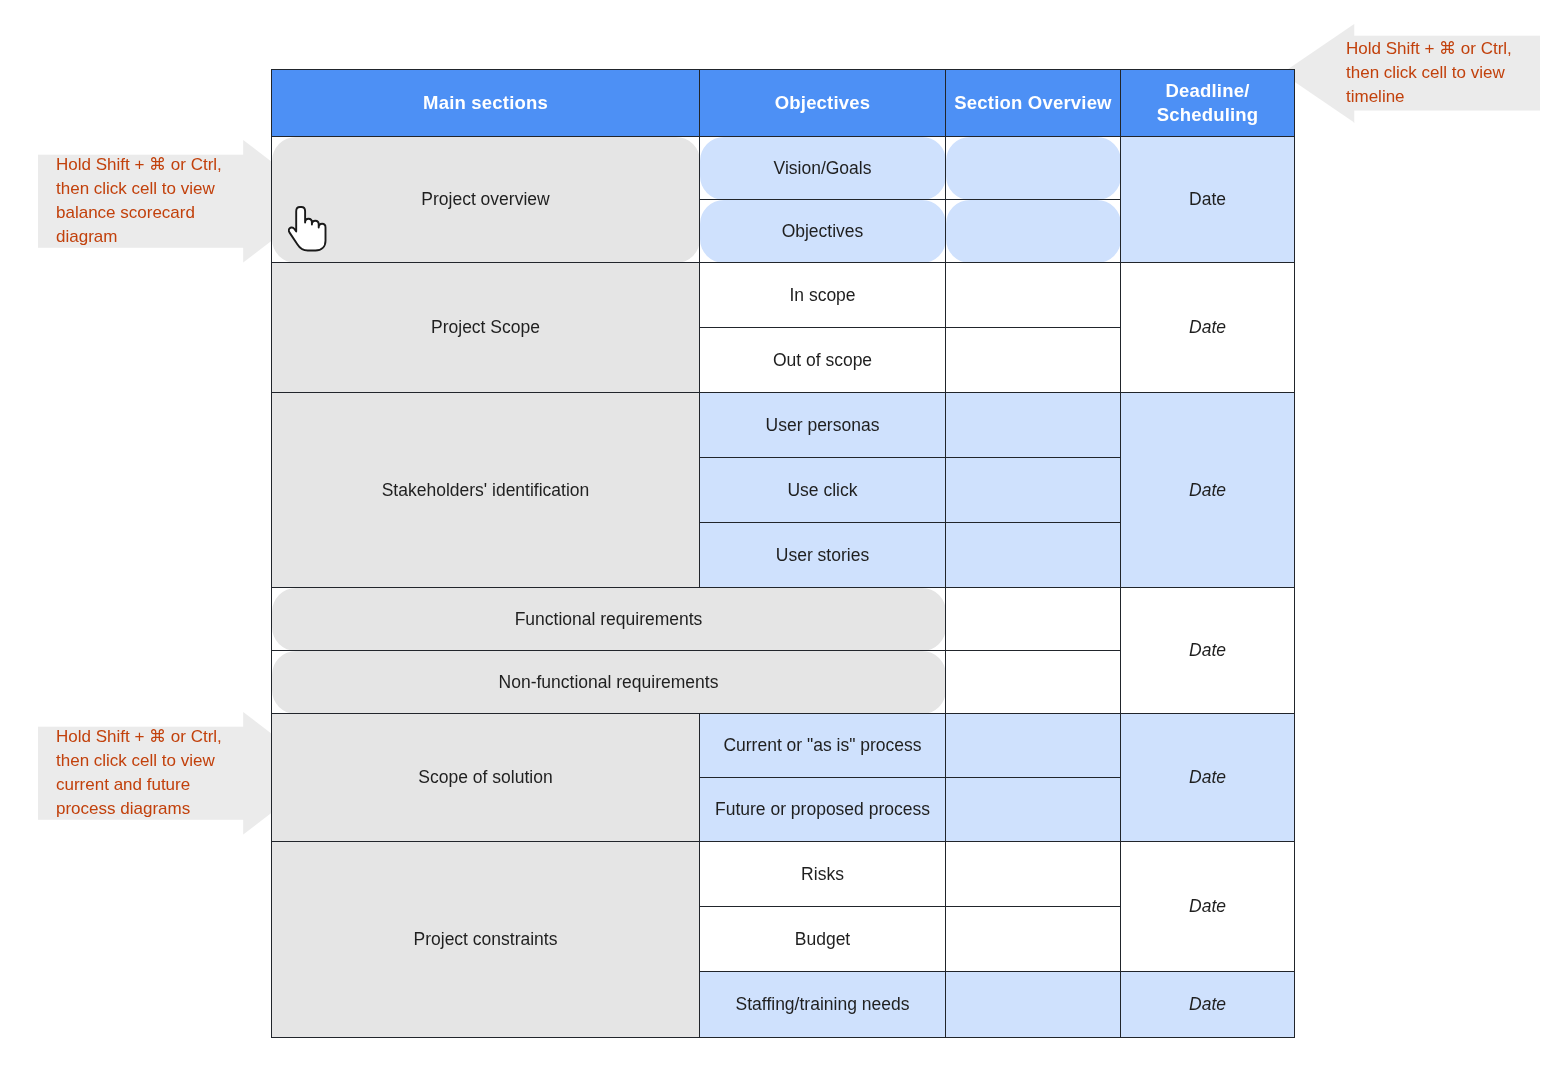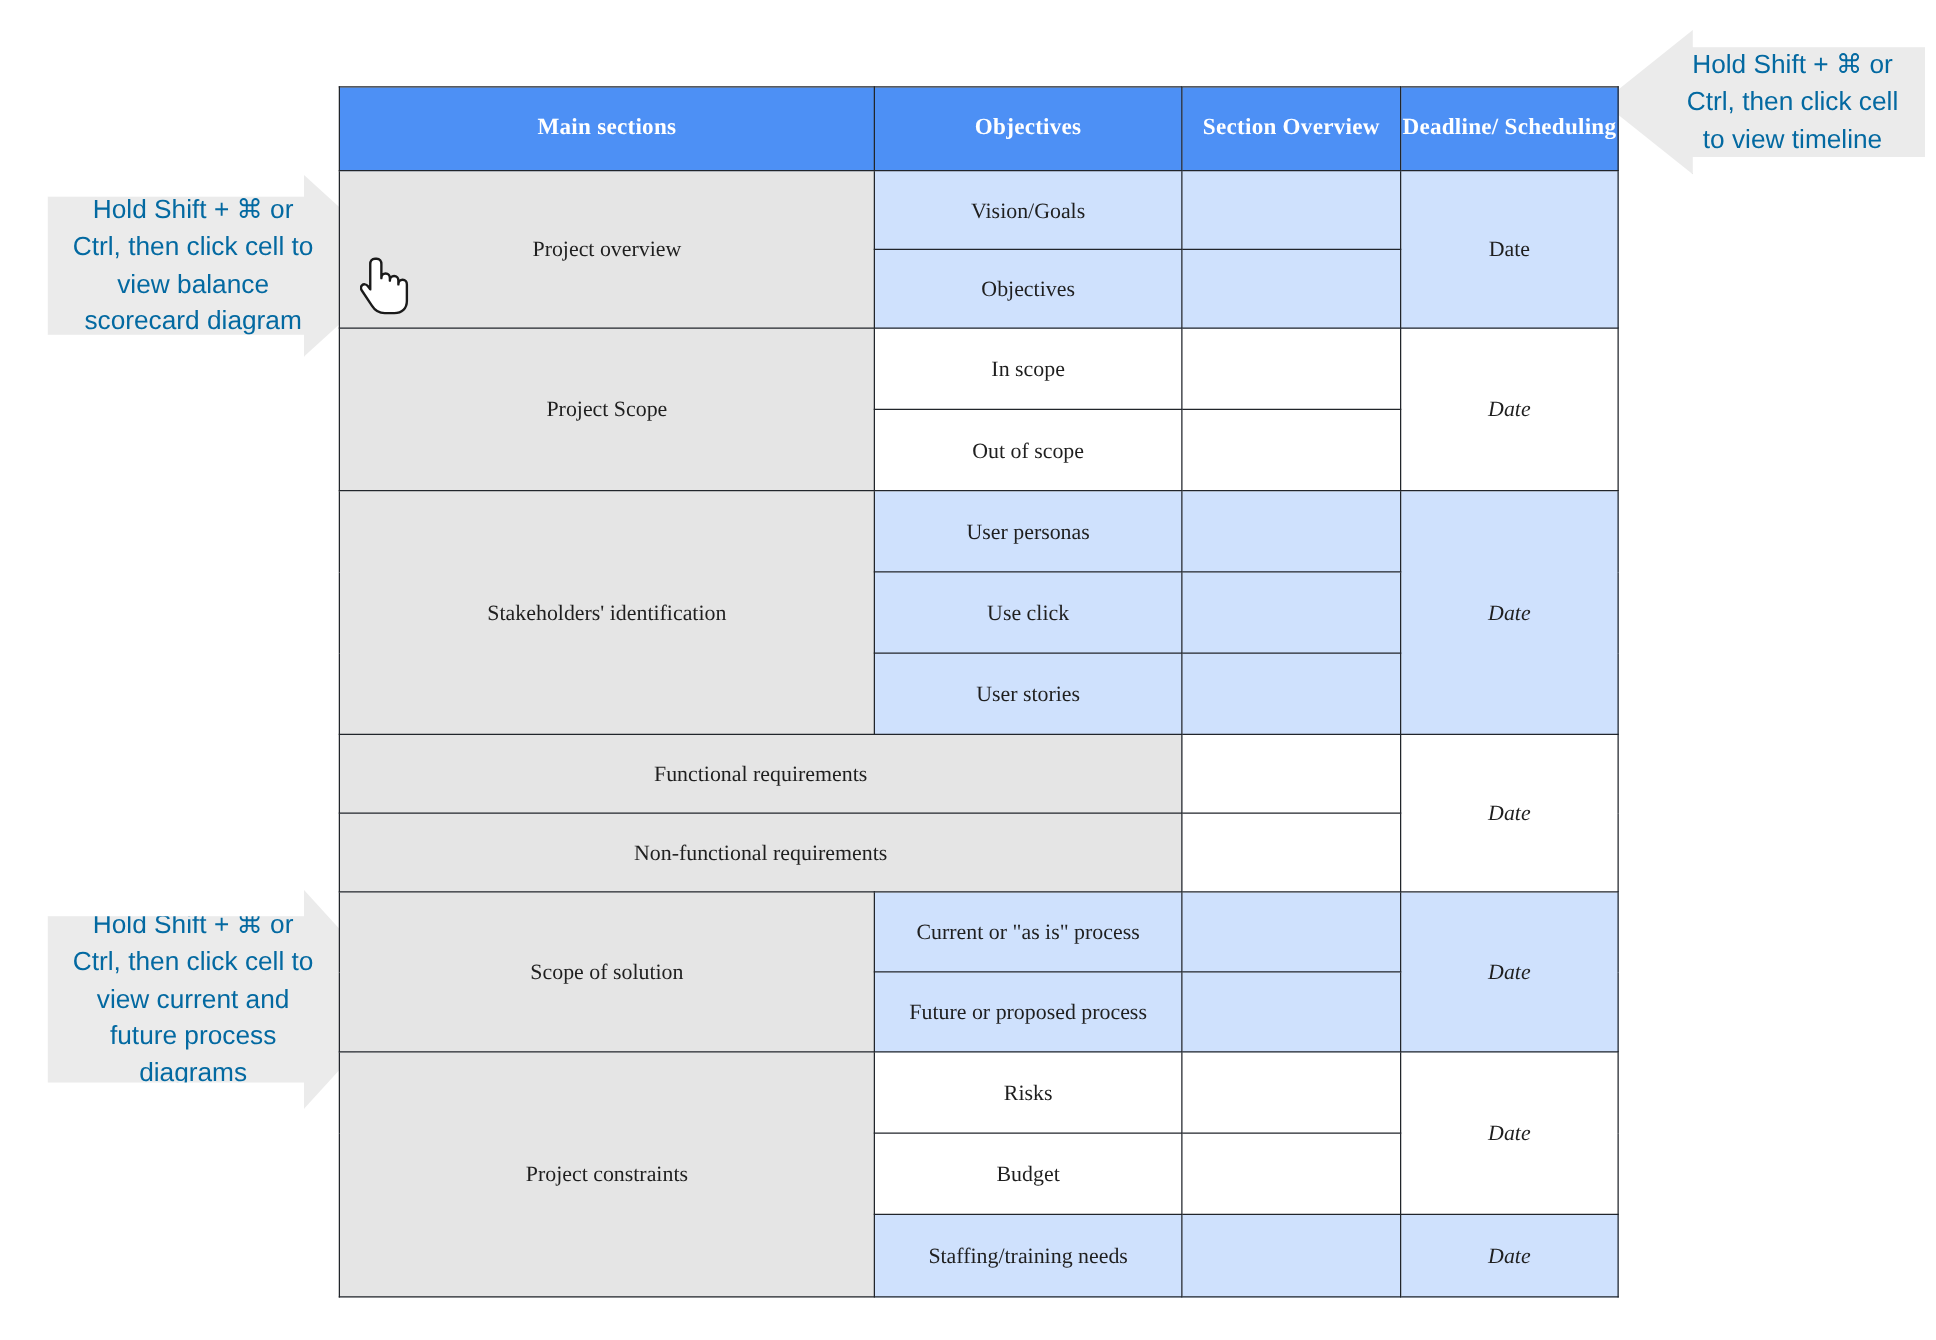--- a/index.html
+++ b/index.html
@@ -17,21 +17,20 @@
   }
 
   
   #matrix-table {
     position: absolute;
     left: 271px;
     top: 69px;
     width: 1019px;
     border-collapse: collapse;
     table-layout: fixed;
-    font-family: Liberation Serif, serif;
   }
   #matrix-table td, #matrix-table th {
     border: 1.6px solid #21252b;
     padding: 0;
     text-align: center;
     vertical-align: middle;
     font-size: 17.5px;
     font-weight: normal;
     color: #1f1f1f;
     line-height: 1.28;
@@ -50,33 +49,32 @@
   .c-over   { width: 174px; }
   .c-date   { width: 173px; }
 
   
   .fill-main  { background: #e5e5e5; }   
   .fill-sub   { background: #cfe1fd; }   
   .fill-white { background: #ffffff; }
 
   .date-cell { font-size: 17.5px; }
   .date-italic { font-style: italic; }
-  .h-62  { height: 62px; }
+  .h-62  { height: 62px; border-radius: 24px; }
   .h-64  { height: 64px; margin-left: 41px; }
   .h-63  { height: 63px; }
   .h-65  { height: 65px; }
 
   
   .callout {
     position: absolute;
     background: #ebebeb;
-    color: #0369a1;
-    font-size: 21px;
+    color: #c2410c;
+    font-size: 17px;
     line-height: 1.42;
-    text-align: center;
     padding: 13px 18px;
     box-sizing: border-box;
     border-radius: 3px;
     filter: drop-shadow(3px 4px 4px rgba(0,0,0,0.30));
   }
   .callout-right {
     
     clip-path: polygon(0% 12%, 72% 12%, 72% 0%, 100% 50%, 72% 100%, 72% 88%, 0% 88%);
     padding-right: 70px;
   }

